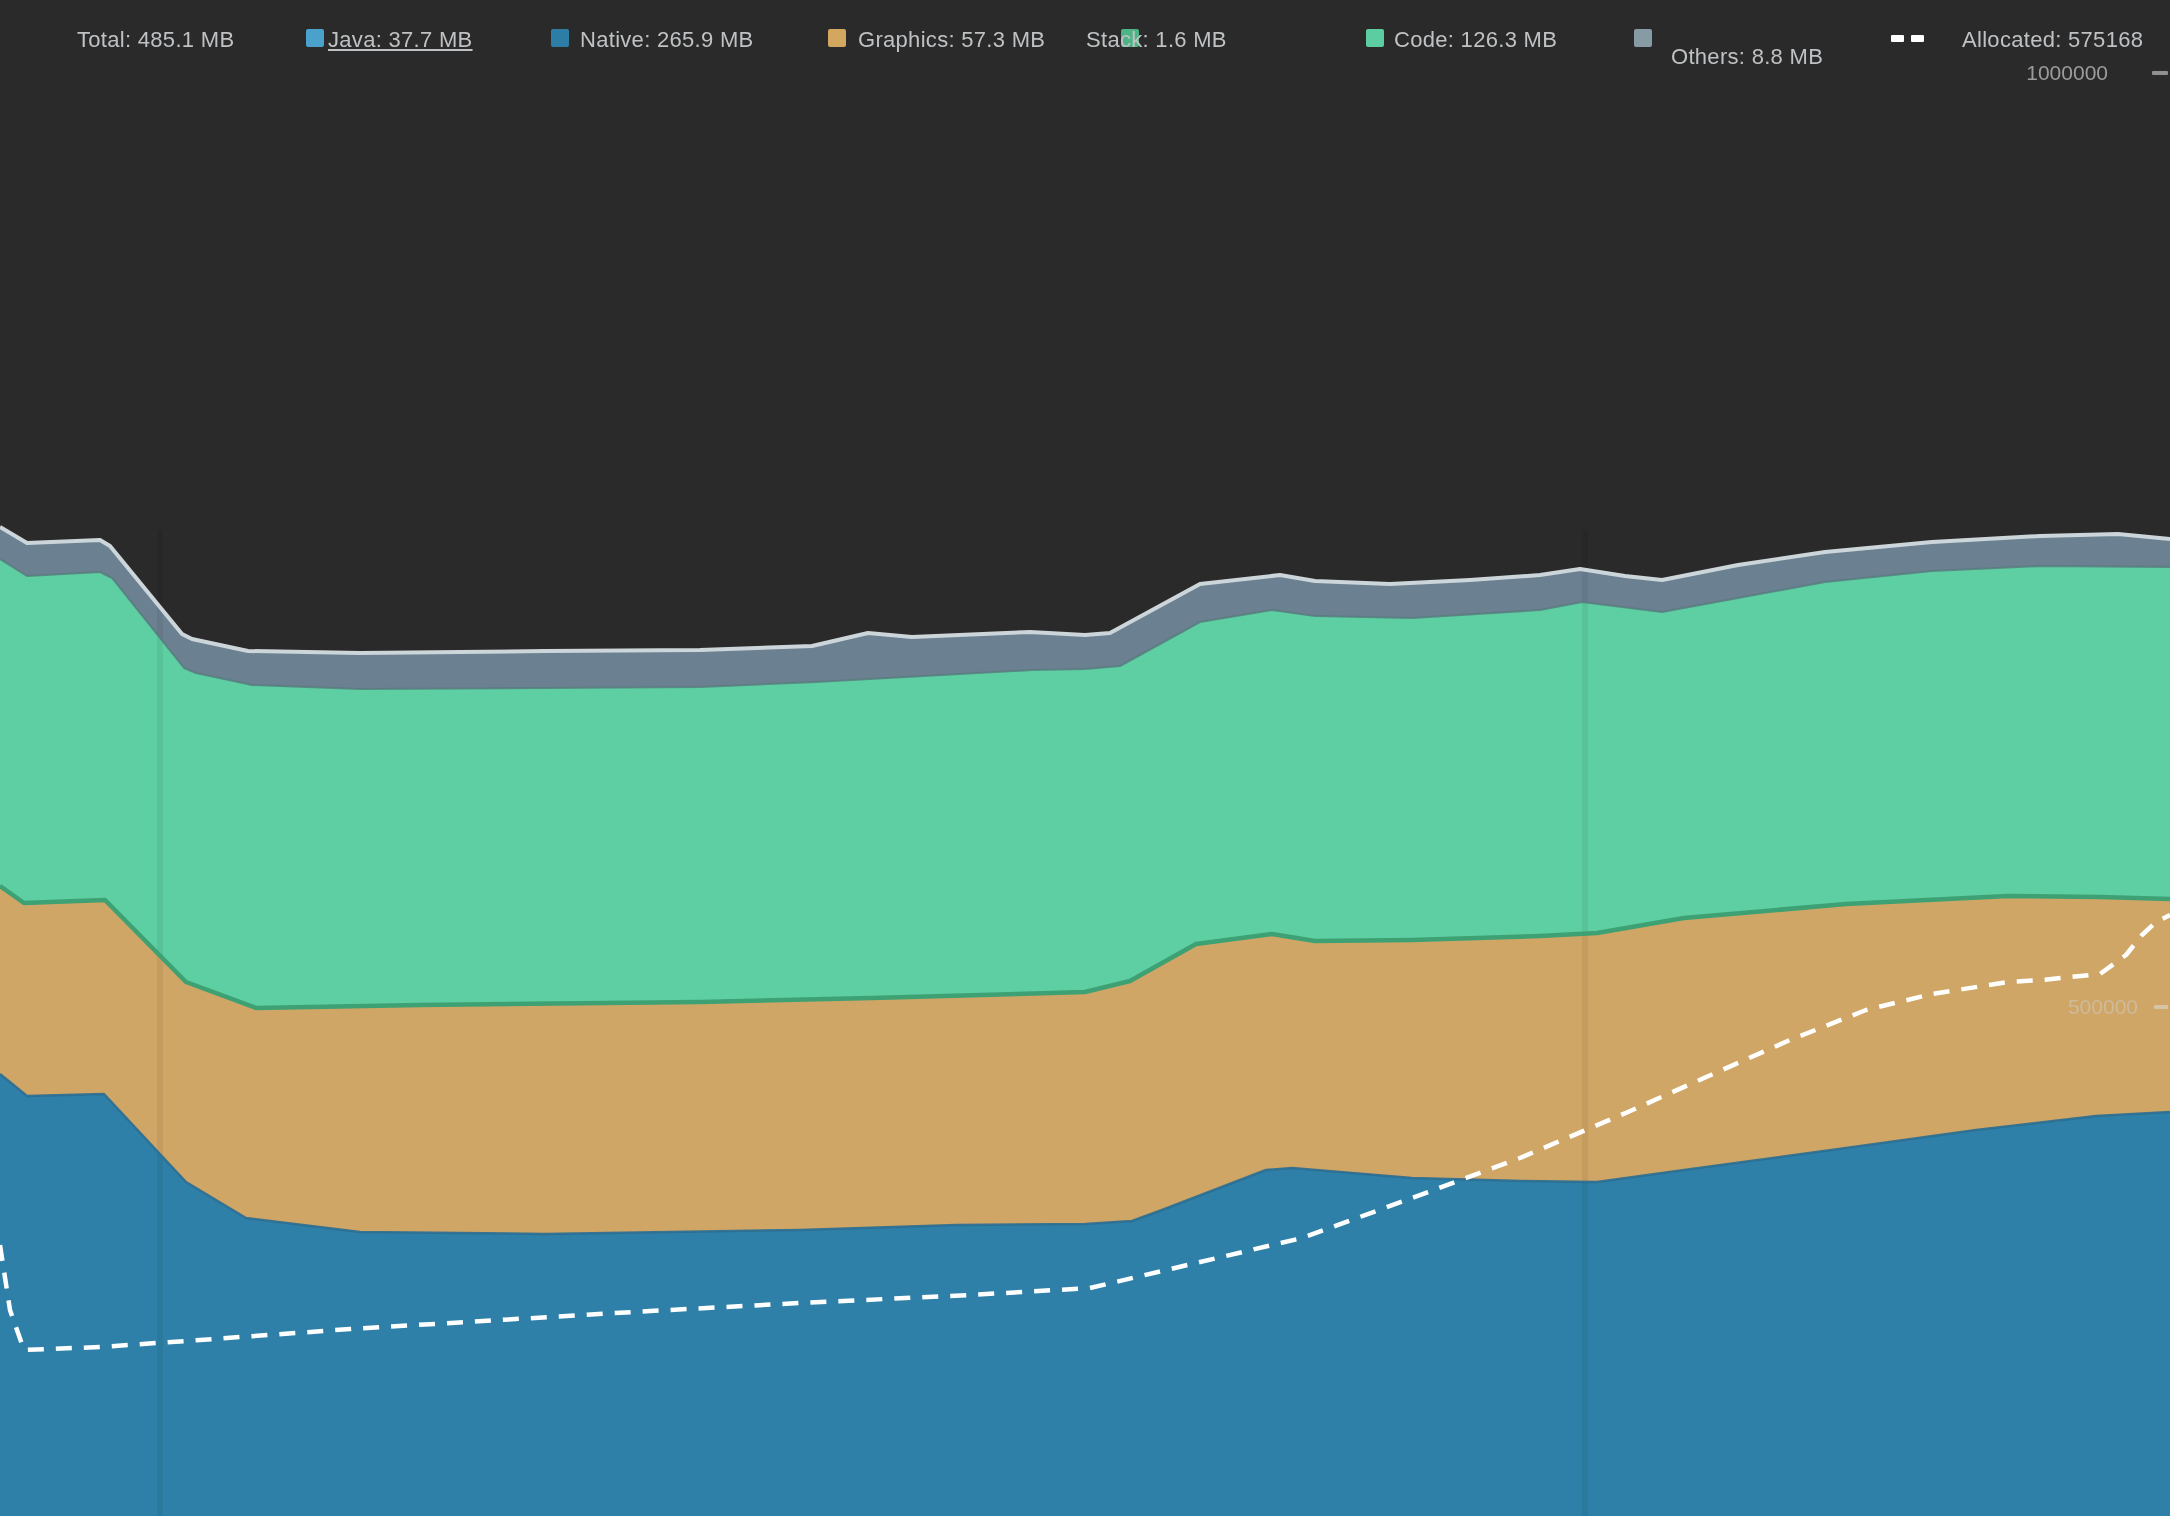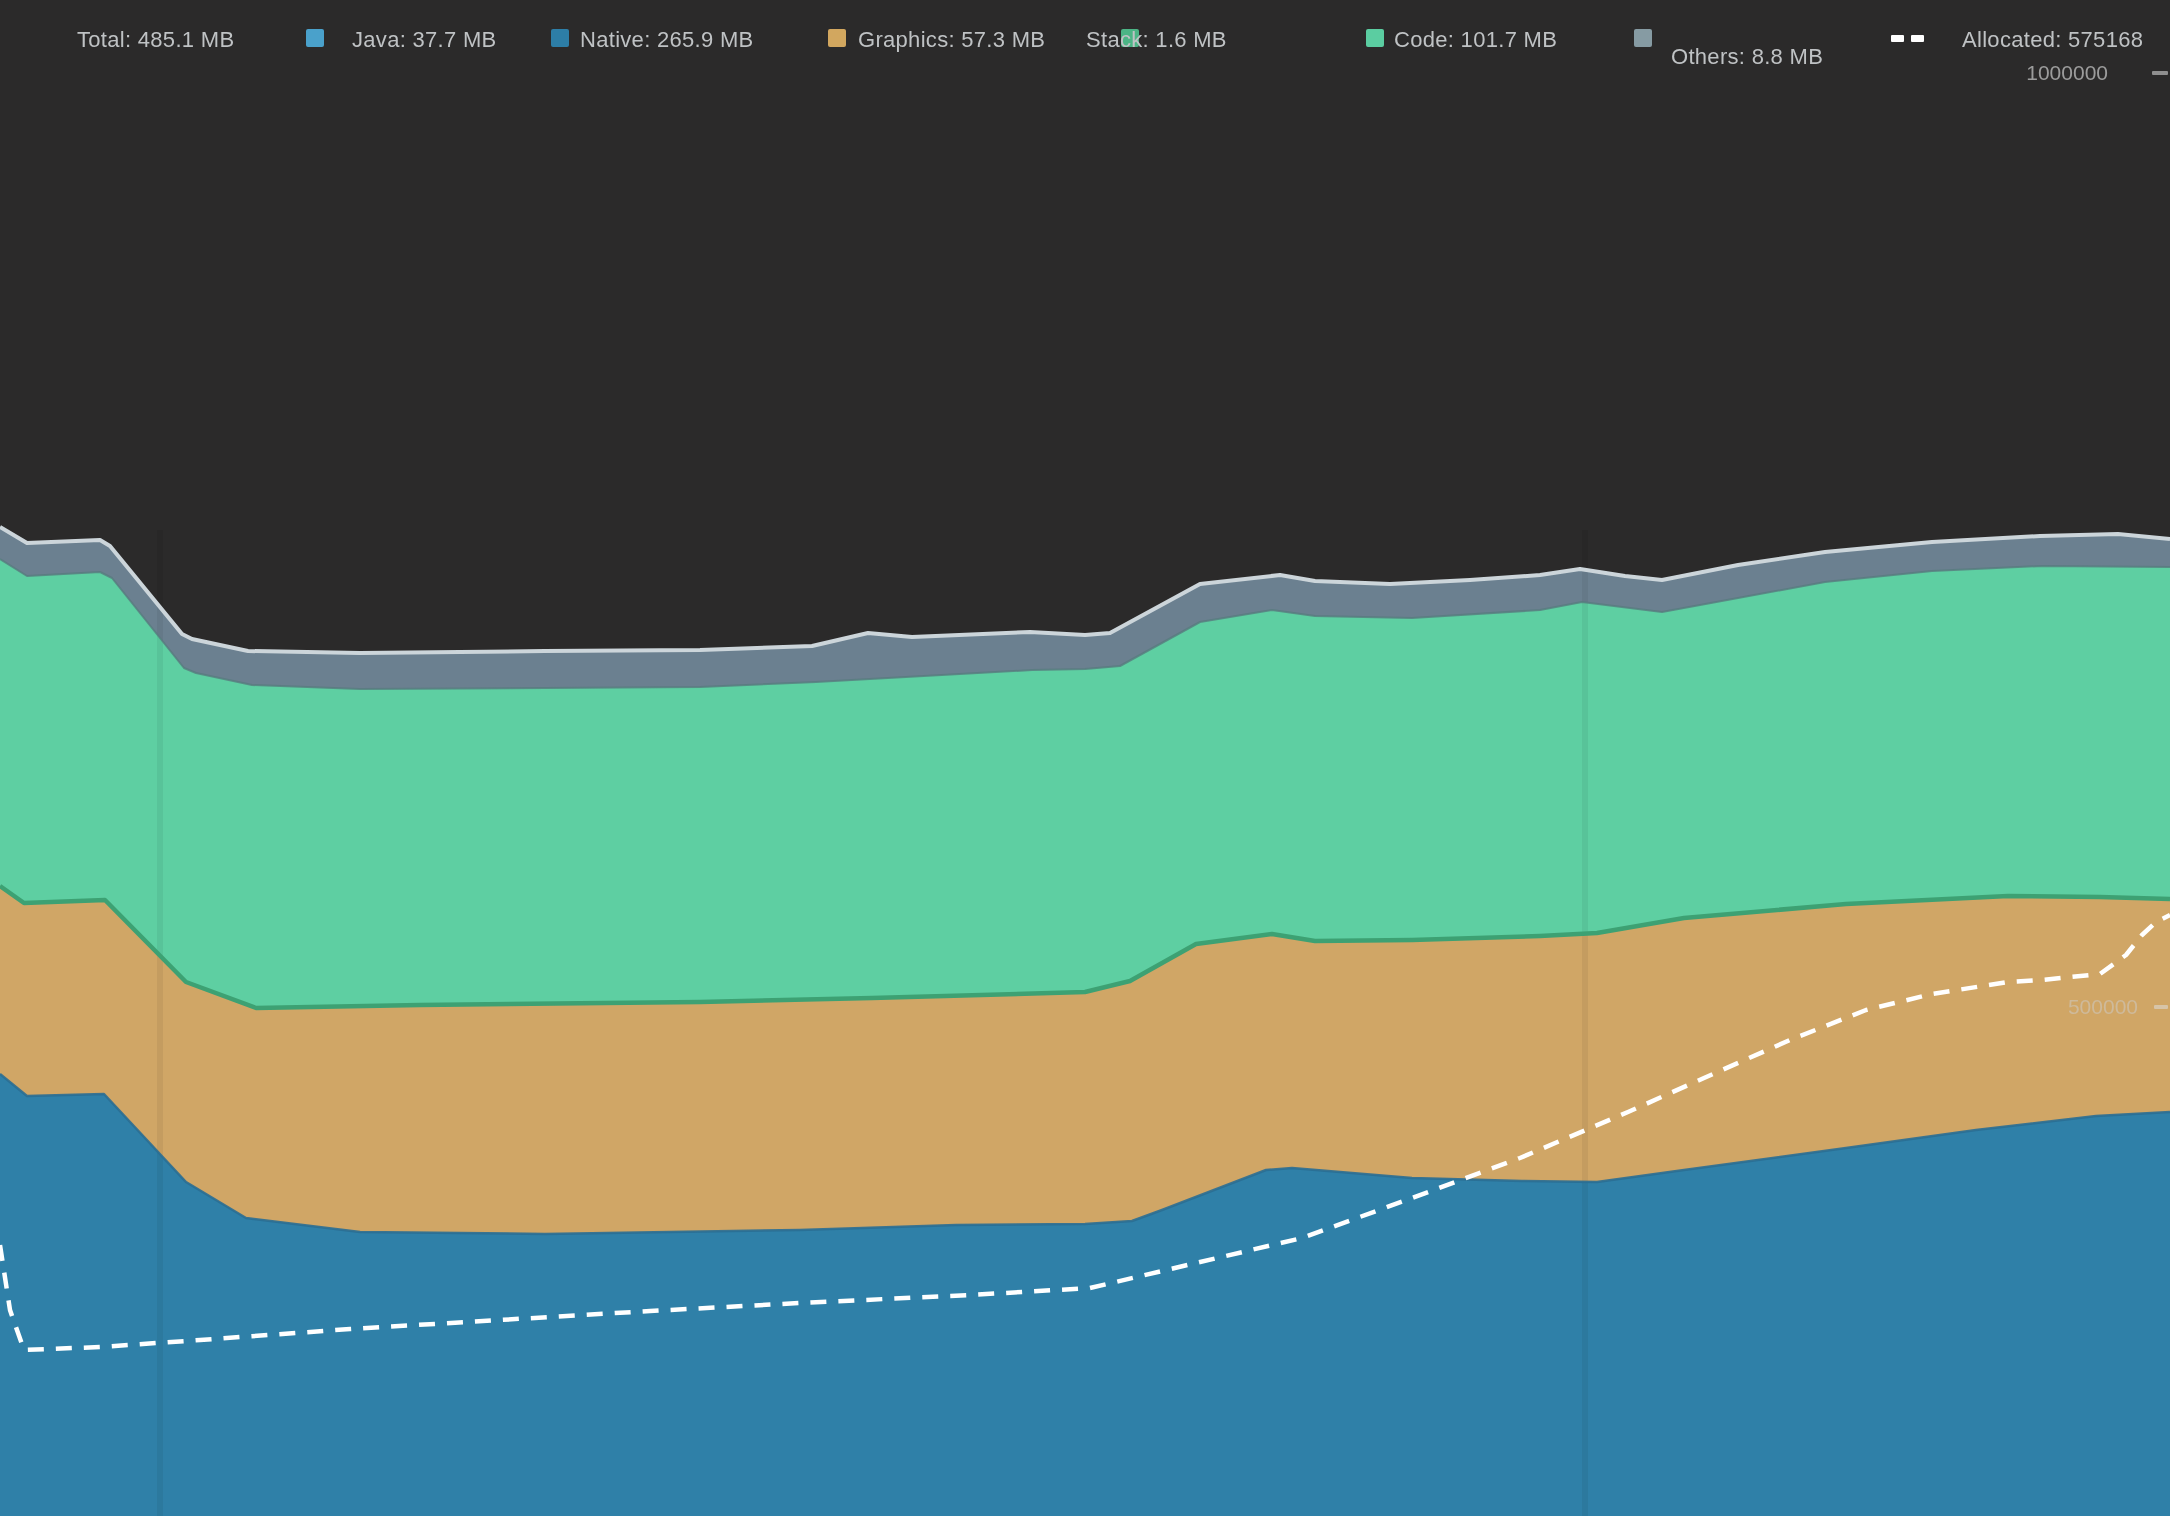--- a/index.html
+++ b/index.html
@@ -28,21 +28,21 @@
     color:#bfc2c4;font-size:22px;
   }
   .legend-item{position:absolute;top:0;height:78px;}
   .legend-label{
     position:absolute;top:27px;white-space:nowrap;letter-spacing:0.3px;
   }
   .swatch{
     position:absolute;top:29px;width:18px;height:18px;border-radius:2px;
   }
   .li-total  .legend-label{left:77px;}
-  .li-java   .swatch{left:306px;} .li-java   .legend-label{left:352px;}
+  .li-java   .swatch{left:306px;} .li-java   .legend-label{left:328px;text-decoration:underline;}
   .li-native .swatch{left:551px;} .li-native .legend-label{left:580px;}
   .li-graphics .swatch{left:828px;} .li-graphics .legend-label{left:858px;}
   .li-stack  .swatch{left:1121px;} .li-stack  .legend-label{left:1086px;text-align:right;}
   .li-code   .swatch{left:1366px;} .li-code   .legend-label{left:1394px;}
   .li-others .swatch{left:1634px;} .li-others .legend-label{left:1671px;margin-top:17px;}
   .li-allocated .legend-label{left:1962px;}
   .dash-icon{position:absolute;left:1891px;top:35px;width:34px;height:7px;}
   .dash-icon span{
     position:absolute;top:0;width:13px;height:7px;background:#ffffff;border-radius:1px;
   }
@@ -99,21 +99,21 @@
     <div class="legend-item li-graphics">
       <span class="swatch" style="background: rgb(210, 167, 95);"></span>
       <span class="legend-label">Graphics: 57.3 MB</span>
     </div>
     <div class="legend-item li-stack">
       <span class="swatch" style="background: rgb(76, 180, 133);"></span>
       <span class="legend-label">Stack: 1.6 MB</span>
     </div>
     <div class="legend-item li-code">
       <span class="swatch" style="background: rgb(91, 205, 161);"></span>
-      <span class="legend-label">Code: 101.7 MB</span>
+      <span class="legend-label">Code: 126.3 MB</span>
     </div>
     <div class="legend-item li-others">
       <span class="swatch" style="background: rgb(134, 155, 163);"></span>
       <span class="legend-label">Others: 8.8 MB</span>
     </div>
     <div class="legend-item li-allocated">
       <span class="dash-icon">
           <span></span>
           <span></span>
         </span>

